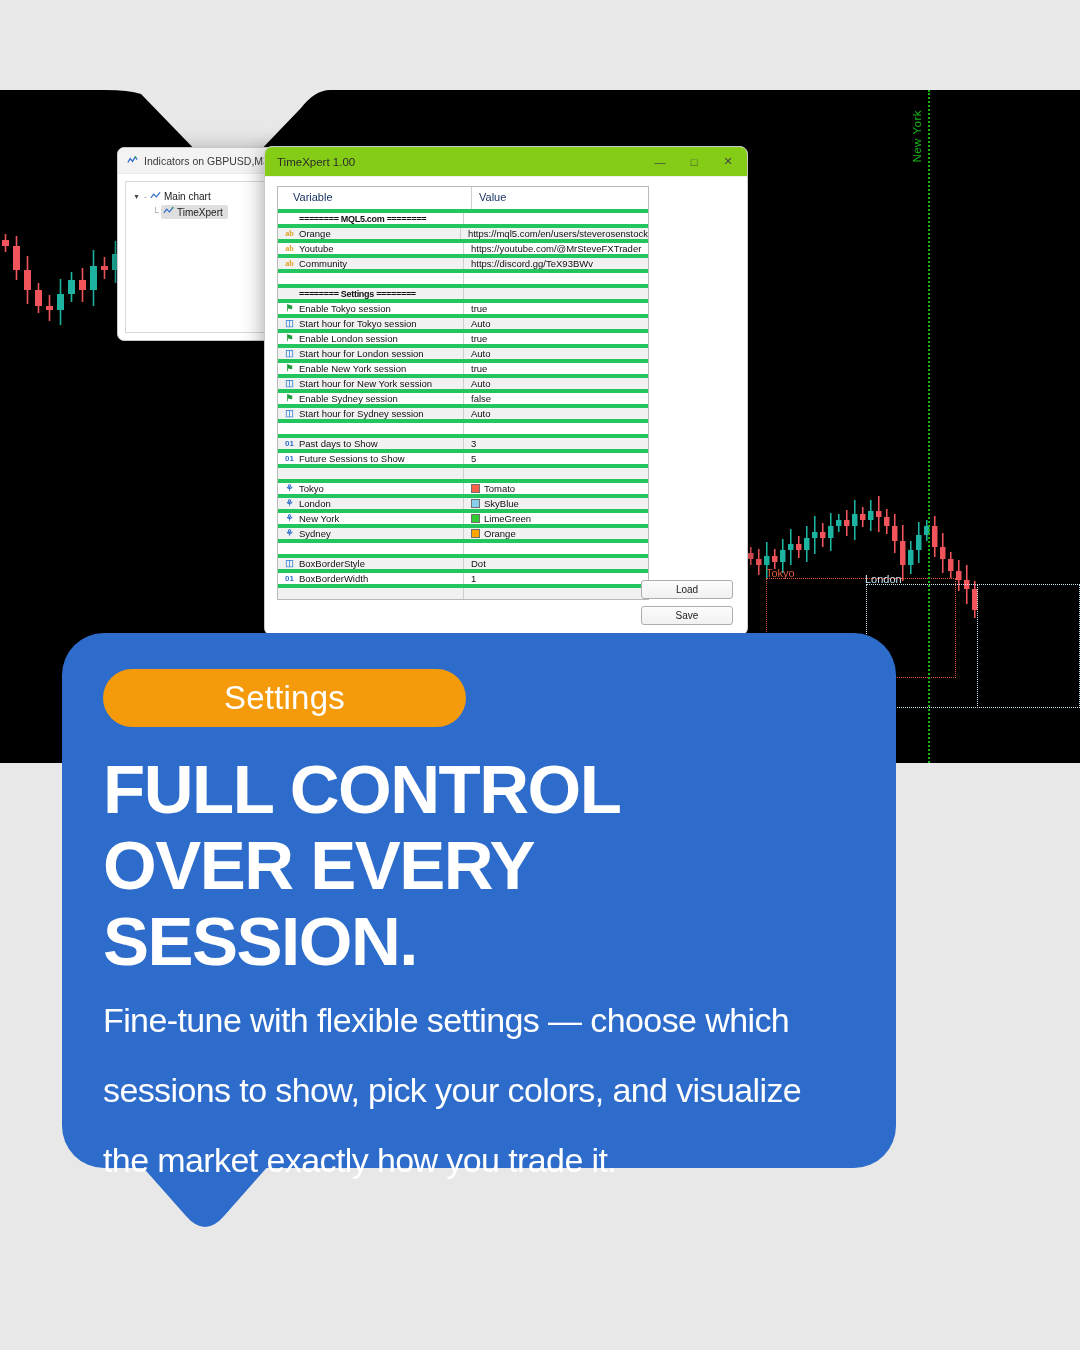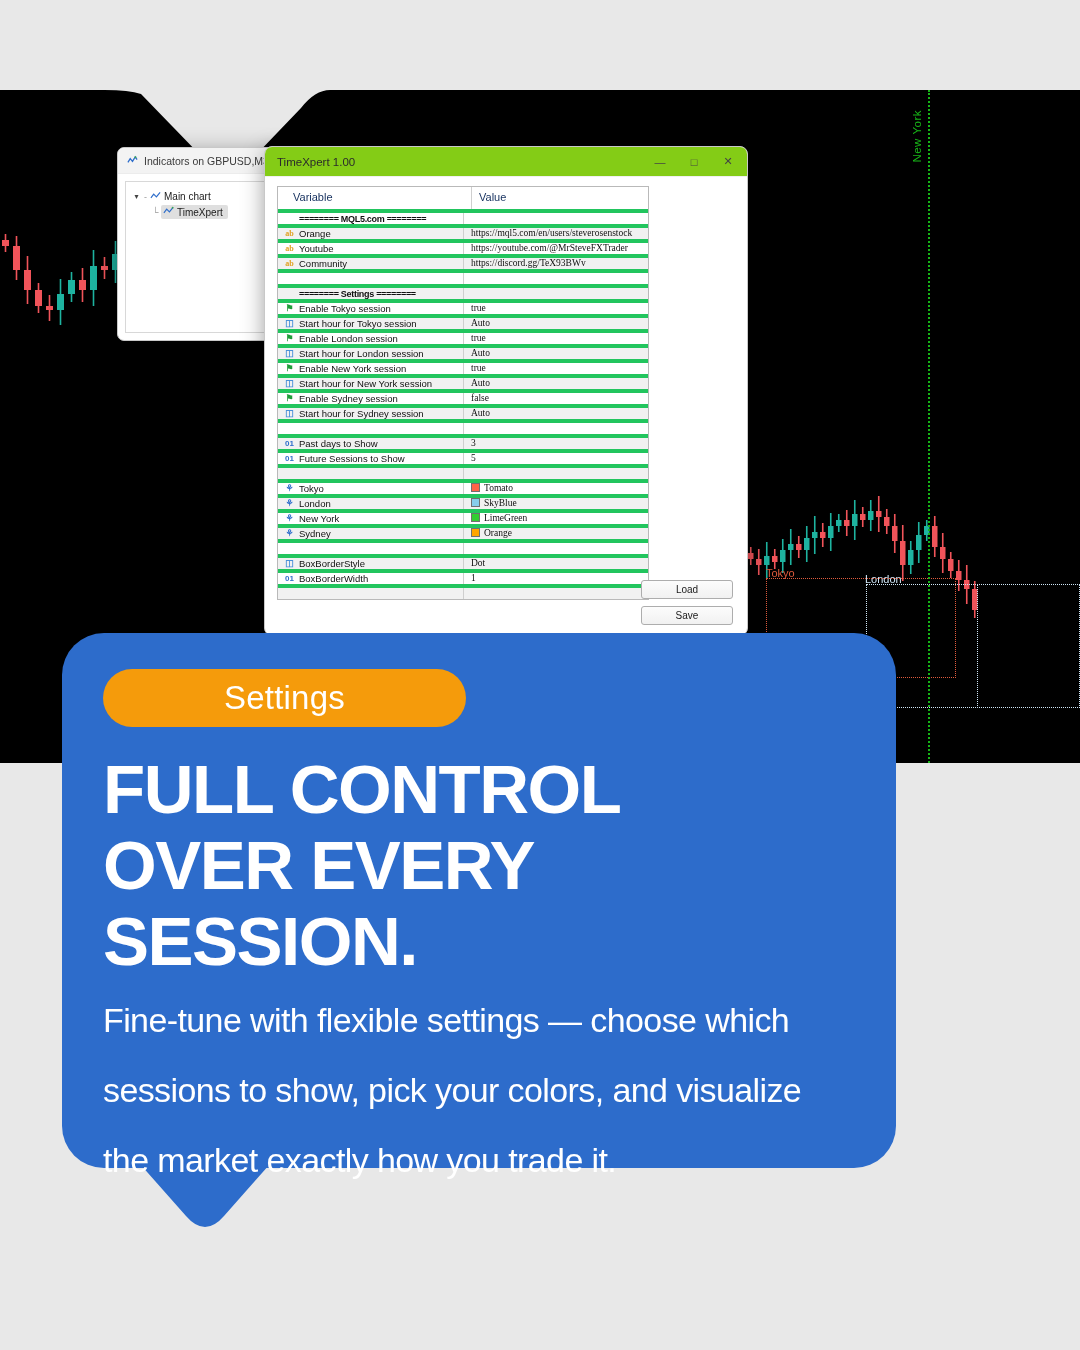--- a/index.html
+++ b/index.html
@@ -68,21 +68,21 @@
   .tab.active { border-bottom-color:#2f6ecb; }
 
   .grid-wrap { margin:9px 12px 0 12px; border:1px solid #b9b9b9; background:#fff; width:372px; }
   .ghead { display:flex; height:22px; font-size:11px; color:#15305e;margin-left:8px; }
   .ghead div { padding:4px 7px; }
   .gh-var { width:186px; border-right:1px solid #cfcfcf; }
   .gh-val { flex:1; }
   .grow { display:flex; height:15px; font-size:9.5px; color:#101010; border-top:4px solid #22c55e; }
   .grow.alt { background:#f1f1f1; }
   .grow .c1 { width:186px; border-right:1px solid #cfcfcf; display:flex; align-items:center; gap:4px; padding-left:6px; }
-  .grow .c2 { flex:1; display:flex; gap:4px; padding-left:7px;font-family:Liberation Serif, serif; }
+  .grow .c2 { flex:1; display:flex; align-items:center; gap:4px; padding-left:7px; }
   .hdr-row .c1 { font-weight:bold; letter-spacing:-.3px; font-size:9px; }
 
   .ico { width:11px; font-size:8px; line-height:1; display:inline-block; text-align:center; font-weight:bold; }
   .ico-ab { color:#e0a020; font-size:8px; font-family:"Liberation Serif", serif; }
   .ico-01 { color:#2f6ecb; font-size:8px; }
   .ico-flag { color:#1f9c3a; font-size:9px; }
   .ico-db  { color:#4a90d9; font-size:9px; }
   .ico-clr { color:#2f6ecb; font-size:9px; }
   .sw { width:9px; height:9px; border:1px solid #707070; display:inline-block; }
 

